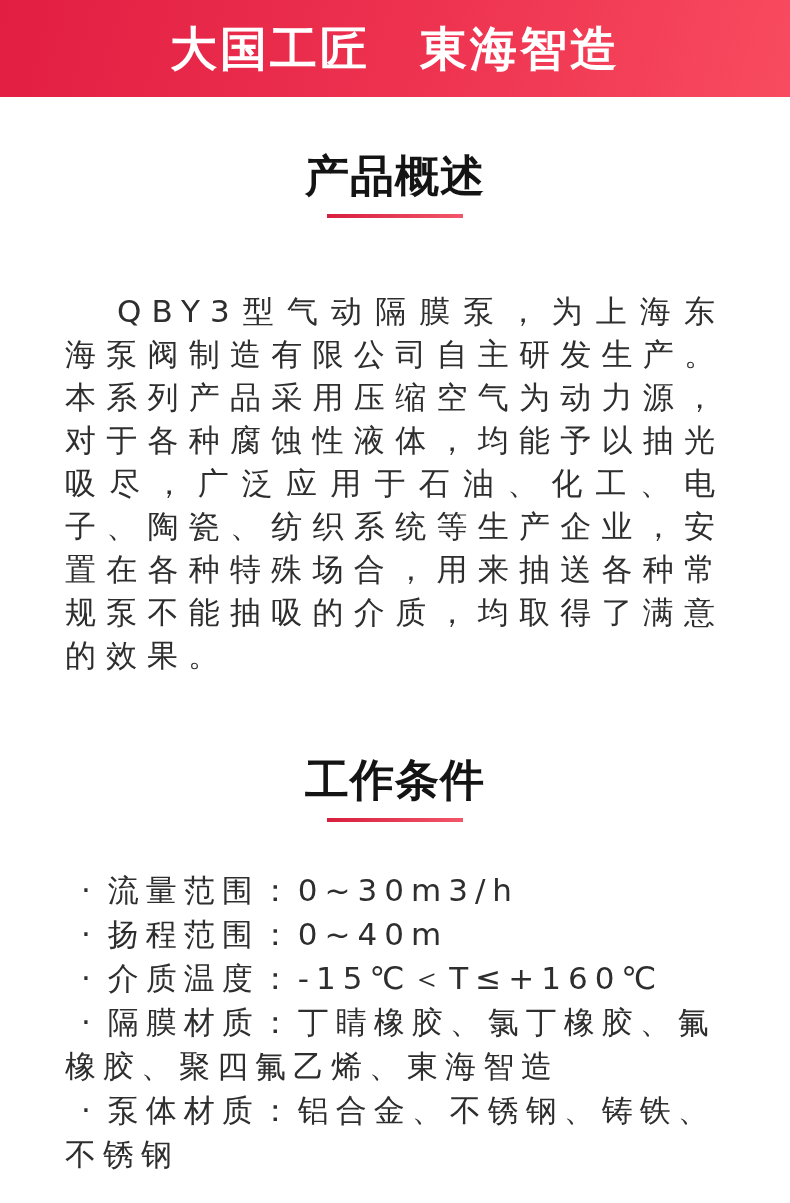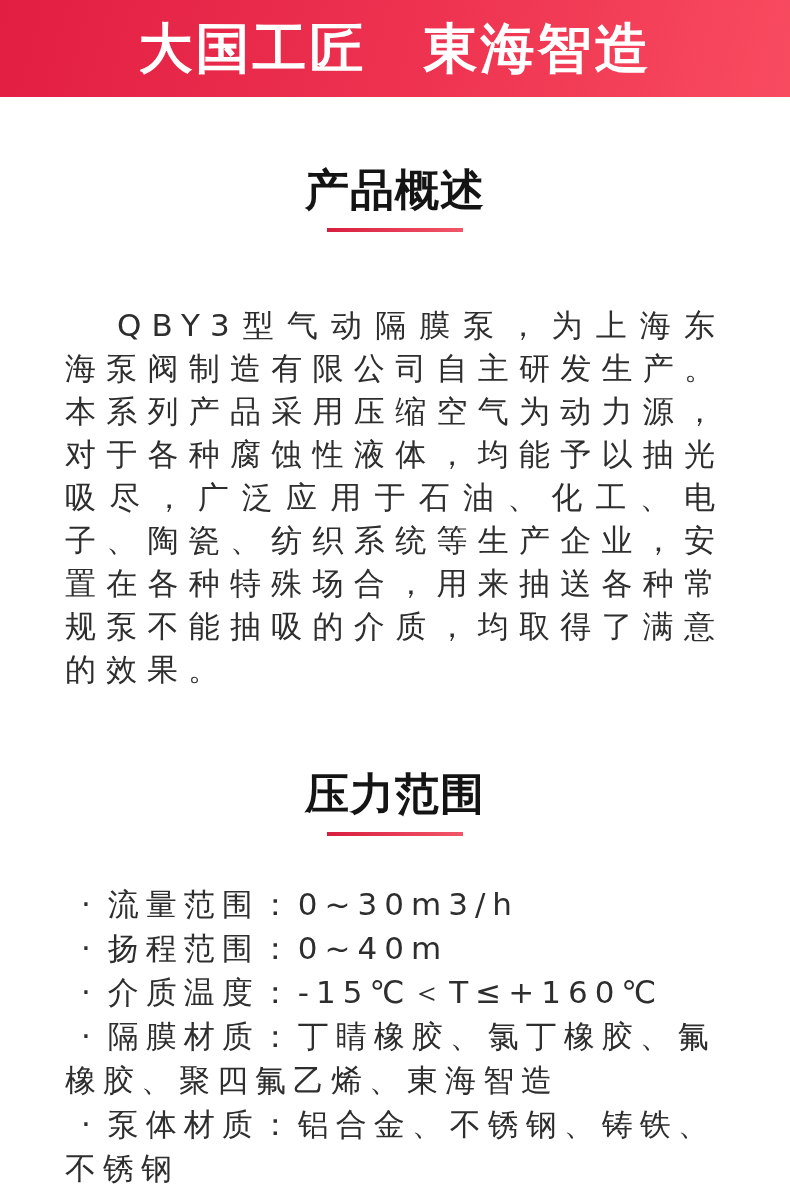--- a/index.html
+++ b/index.html
@@ -22,38 +22,38 @@
   
   .banner {
     height: 97px;
     background: linear-gradient(105deg, #e21e43 0%, #ee3350 55%, #f84b60 100%);
     display: flex;
     align-items: center;
     justify-content: center;
   }
   .banner-title {
     margin: 15px;
-    font-size: 54px;
+    font-size: 47px;
     line-height: 1;
     font-weight: 700;
     color: #ffffff;
     letter-spacing: 3px;
     white-space: pre;
   }
   
   .section-title {
     margin: 0;
     text-align: center;
     font-size: 44px;
     line-height: 50px;
     font-weight: 700;
     color: #141414;
     letter-spacing: 1px;
   }
-  .section-overview .section-title { margin-top: 68px; }
+  .section-overview .section-title { margin-top: 54px; }
   .section-conditions .section-title { margin-top: 78px; }
   .title-underline {
     width: 136px;
     height: 4px;
     margin: 13px auto 0 auto;
     background: linear-gradient(to right, #d81e3e, #f25669);
   }
   
   .paragraph {
     width: 660px;
@@ -95,21 +95,21 @@
     <h1 class="banner-title">大国工匠　東海智造</h1>
   </header>
 
   <section class="section-overview">
     <h2 class="section-title">产品概述</h2>
     <div class="title-underline"></div>
     <p class="paragraph">QBY3型气动隔膜泵，为上海东海泵阀制造有限公司自主研发生产。本系列产品采用压缩空气为动力源，对于各种腐蚀性液体，均能予以抽光吸尽，广泛应用于石油、化工、电子、陶瓷、纺织系统等生产企业，安置在各种特殊场合，用来抽送各种常规泵不能抽吸的介质，均取得了满意的效果。</p>
   </section>
 
   <section class="section-conditions">
-    <h2 class="section-title">压力范围</h2>
+    <h2 class="section-title">工作条件</h2>
     <div class="title-underline"></div>
 
     <ul class="spec-list">
       <li>
         <span class="bullet">·</span><span>流量范围：0~30m3/h</span>
       </li>
       <li>
         <span class="bullet">·</span><span>扬程范围：0~40m</span>
       </li>
       <li>

